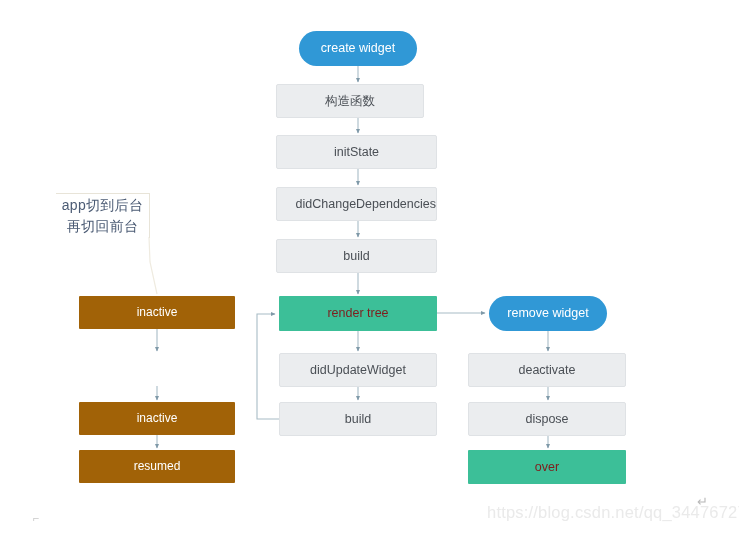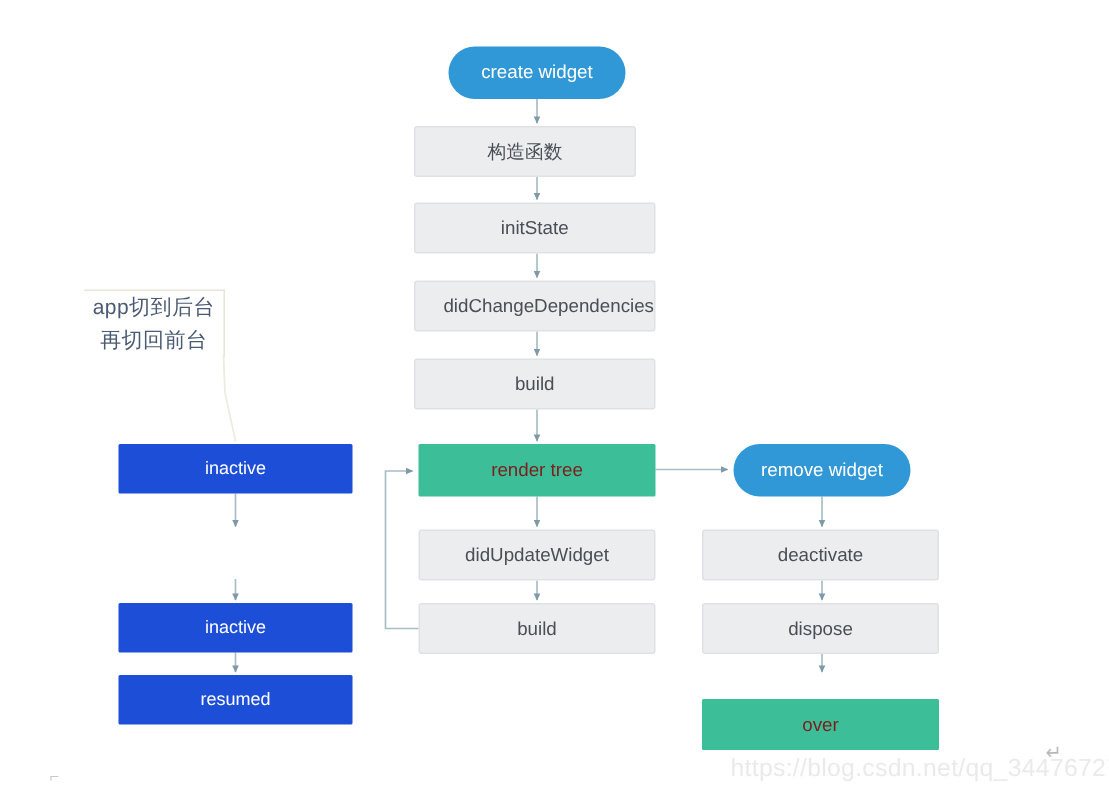--- a/index.html
+++ b/index.html
@@ -39,21 +39,21 @@
     font-size: 12.5px;
     border-radius: 2px;
   }
   .node-teal {
     background: #3cbf98;
     color: #7f1d1d;
     font-size: 12.5px;
     border-radius: 1px;
   }
   .node-orange {
-    background: #1d4ed8;
+    background: #a16207;
     color: #ffffff;
     font-size: 12px;
     border-radius: 1px;
   }
   .node-pill {
     background: #3098d6;
     color: #ffffff;
     font-size: 12.5px;
     border-radius: 22px;
   }
@@ -124,21 +124,21 @@
       <line x1="548" y1="436" x2="548" y2="448" marker-end="url(#arrow)"></line>
 
       <line x1="157" y1="329" x2="157" y2="351" marker-end="url(#arrow)"></line>
       <line x1="157" y1="386" x2="157" y2="400" marker-end="url(#arrow)"></line>
       <line x1="157" y1="435" x2="157" y2="448" marker-end="url(#arrow)"></line>
     </g>
 
     <path d="M 149 237 L 150 262 L 157 294" stroke="#efebe0" stroke-width="1.2" fill="none"></path>
   </svg>
 
-  <div class="callout" style="left:56px; top:193px; width:94px; height:45px;">
+  <div class="callout" style="left:56px; top:193px; width:94px; height:45px;justify-content:flex-end;">
     <span>app切到后台</span>
     <span>再切回前台</span>
   </div>
 
   <div class="node node-pill" style="left:299px; top:31px; width:118px; height:35px;">
     <span>create widget</span>
   </div>
 
   <div class="node node-gray" style="left:276px; top:84px; width:148px; height:34px;">
     <span>构造函数</span>
@@ -173,21 +173,21 @@
   </div>
 
   <div class="node node-gray" style="left:468px; top:353px; width:158px; height:34px;">
     <span>deactivate</span>
   </div>
 
   <div class="node node-gray" style="left:468px; top:402px; width:158px; height:34px;">
     <span>dispose</span>
   </div>
 
-  <div class="node node-teal" style="left:468px; top:466px; width:158px; height:34px;">
+  <div class="node node-teal" style="left:468px; top:450px; width:158px; height:34px;">
     <span>over</span>
   </div>
 
   <div class="node node-orange" style="left:79px; top:296px; width:156px; height:33px;">
     <span>inactive</span>
   </div>
 
 
   <div class="node node-orange" style="left:79px; top:402px; width:156px; height:33px;">
     <span>inactive</span>

